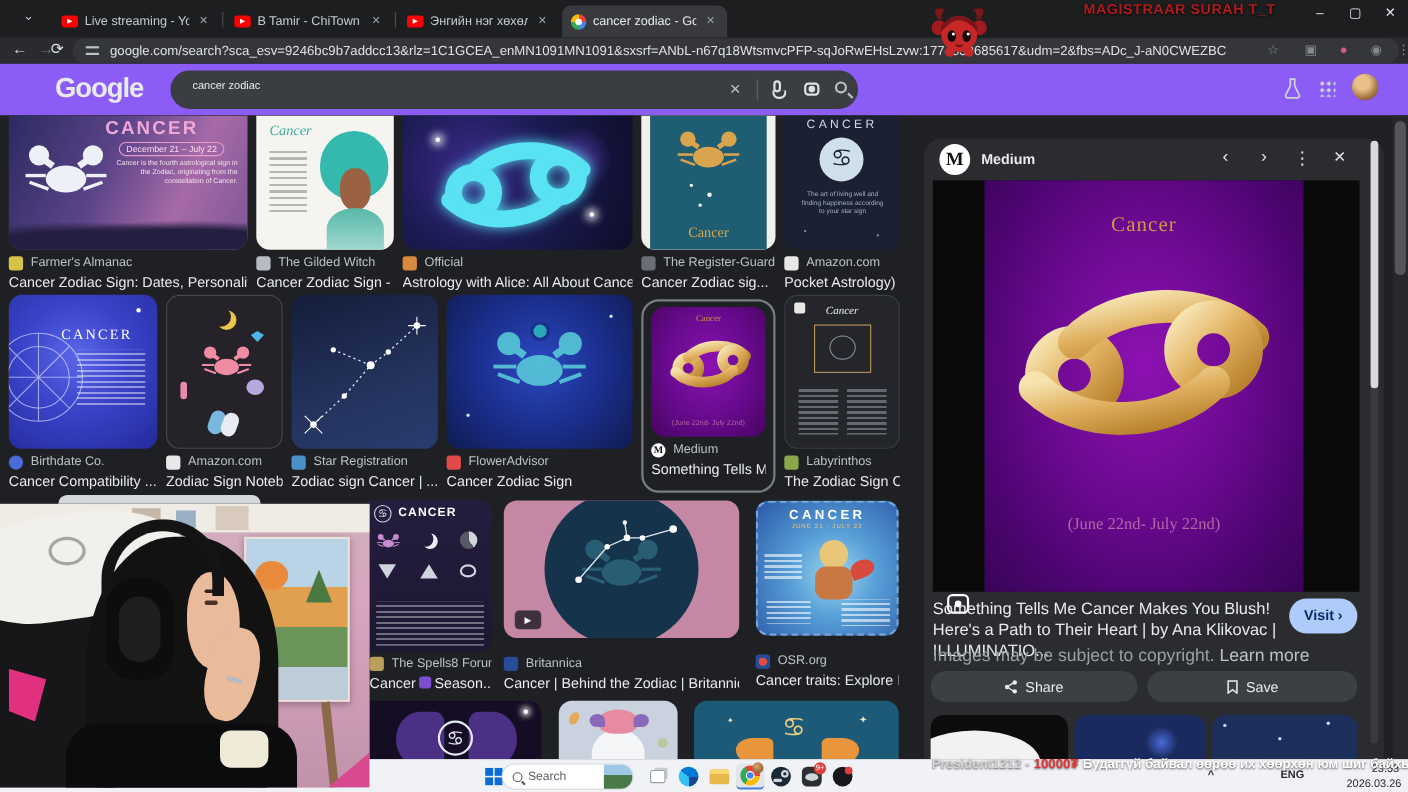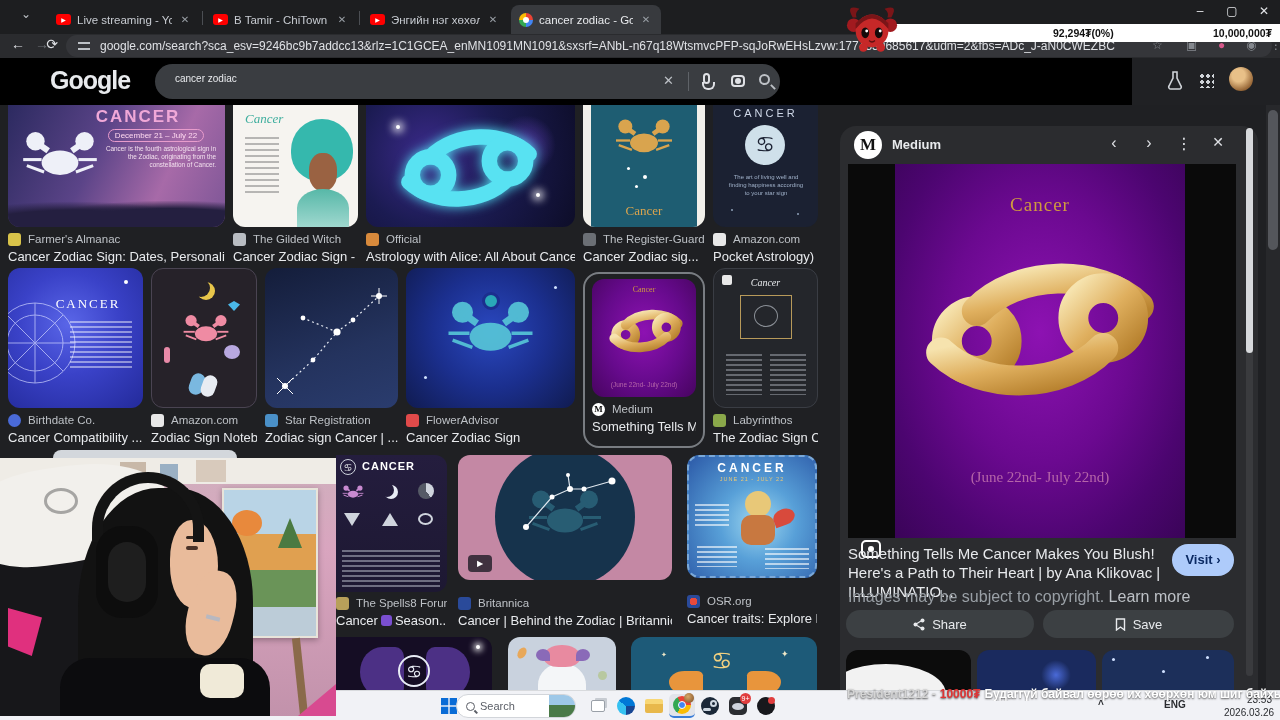--- a/index.html
+++ b/index.html
@@ -18,21 +18,21 @@
 .tabdiv{position:absolute;top:11px;width:1px;height:14px;background:#4b4e53}
 .winbtn{position:absolute;top:4px;color:#e3e5e8;font-size:12px;width:24px;text-align:center}
 
 #toolbar{position:absolute;left:0;top:34px;width:1280px;height:24px;background:#2a2b2e}
 .navic{position:absolute;top:2px;color:#dfe1e5;font-size:14px;width:20px;text-align:center}
 #urlpill{position:absolute;left:64px;top:1px;width:1210px;height:22px;border-radius:12px;background:#35363a;color:#dfe1e5;font-size:12px;line-height:22px;overflow:hidden;white-space:nowrap}
 .siteinfo{position:absolute;left:12px;top:7px;width:12px;height:8px;border-top:2px solid #bdc1c6;border-bottom:2px solid #bdc1c6}
 #urltext{position:absolute;left:34px;top:0}
 .dimic{position:absolute;top:38px;color:#85898f;font-size:12px}
 
-#ghdr{position:absolute;left:0;top:58px;width:1132px;height:47px;background:#000000}
+#ghdr{position:absolute;left:0;top:58px;width:1280px;height:47px;background:#8b5cf6}
 #glogo{position:absolute;left:50px;top:8px;font-size:25px;font-weight:bold;color:#e8eaed;letter-spacing:-1px}
 #spill{position:absolute;left:155px;top:6px;width:625px;height:35px;border-radius:18px;background:#3a3d41}
 #squery{position:absolute;left:20px;top:9px;color:#e8eaed;font-size:10px}
 .spdiv{position:absolute;left:533px;top:8px;width:1px;height:19px;background:#5f6368}
 .i-mag{position:absolute;width:11px;height:11px;border:2px solid #bdc1c6;border-radius:50%}
 .i-mag:after{content:"";position:absolute;left:9px;top:10px;width:6px;height:2px;background:#bdc1c6;transform:rotate(45deg)}
 .i-mic{position:absolute;width:7px;height:11px;border:2px solid #dfe1e5;border-radius:4px}
 .i-mic:after{content:"";position:absolute;left:-3px;top:7px;width:9px;height:6px;border:2px solid #dfe1e5;border-top:none;border-radius:0 0 6px 6px}
 .i-lens{position:absolute;width:14px;height:12px;border:2px solid #dfe1e5;border-radius:4px}
 .i-lens:after{content:"";position:absolute;left:2px;top:1px;width:6px;height:6px;border-radius:50%;background:#dfe1e5}
@@ -629,24 +629,21 @@
   <div class="abs" style="left:92px;top:14px;width:112px;height:70px;border:11px solid #141414;border-bottom:none;border-radius:60px 60px 0 0"></div>
   <div class="abs" style="left:96px;top:68px;width:62px;height:92px;border-radius:26px;background:#0d0d0d"></div>
   <div class="abs" style="left:108px;top:84px;width:38px;height:60px;border-radius:20px;background:#1e1e1e"></div>
   <div class="abs" style="left:188px;top:112px;width:46px;height:86px;border-radius:45%;background:#e9bb9b;transform:rotate(14deg)"></div>
   <div class="abs" style="left:206px;top:158px;width:14px;height:4px;background:#b8b8c0;transform:rotate(14deg)"></div>
   <div class="abs" style="left:60px;top:200px;width:210px;height:60px;border-radius:30px 30px 0 0;background:#0c0c0e"></div>
   <div class="abs" style="left:200px;top:206px;width:44px;height:34px;border-radius:10px;background:#f0ead8"></div>
   <div class="abs" style="left:298px;top:226px;width:38px;height:32px;background:#d84a90;clip-path:polygon(100% 0,100% 100%,0 100%)"></div>
 </div>
 
-<div id="donbar">
-  <span class="abs" style="left:188px">92,294₮(0%)</span>
-  <span class="abs" style="right:8px">10,000,000₮</span>
-</div>
+<div id="streamtitle">MAGISTRAAR SURAH T_T</div>
 <svg class="abs" style="left:843px;top:2px;z-index:30" width="58" height="54" viewBox="0 0 60 56">
   <path d="M10 16 Q2 2 17 7 Q12 11 14 16 Z" fill="#7a1518"></path>
   <path d="M50 16 Q58 2 43 7 Q48 11 46 16 Z" fill="#7a1518"></path>
   <circle cx="11" cy="24" r="7" fill="#a11a1f"></circle>
       <circle cx="49" cy="24" r="7" fill="#a11a1f"></circle>
   <circle cx="30" cy="30" r="17" fill="#c62828"></circle>
   <path d="M13 28 Q30 6 47 28 L47 22 Q30 4 13 22 Z" fill="#7a1518"></path>
   <ellipse cx="23" cy="32" rx="4" ry="5.5" fill="#140a0a"></ellipse>
       <ellipse cx="37" cy="32" rx="4" ry="5.5" fill="#140a0a"></ellipse>
   <circle cx="24.5" cy="30" r="1.5" fill="#fff"></circle>

